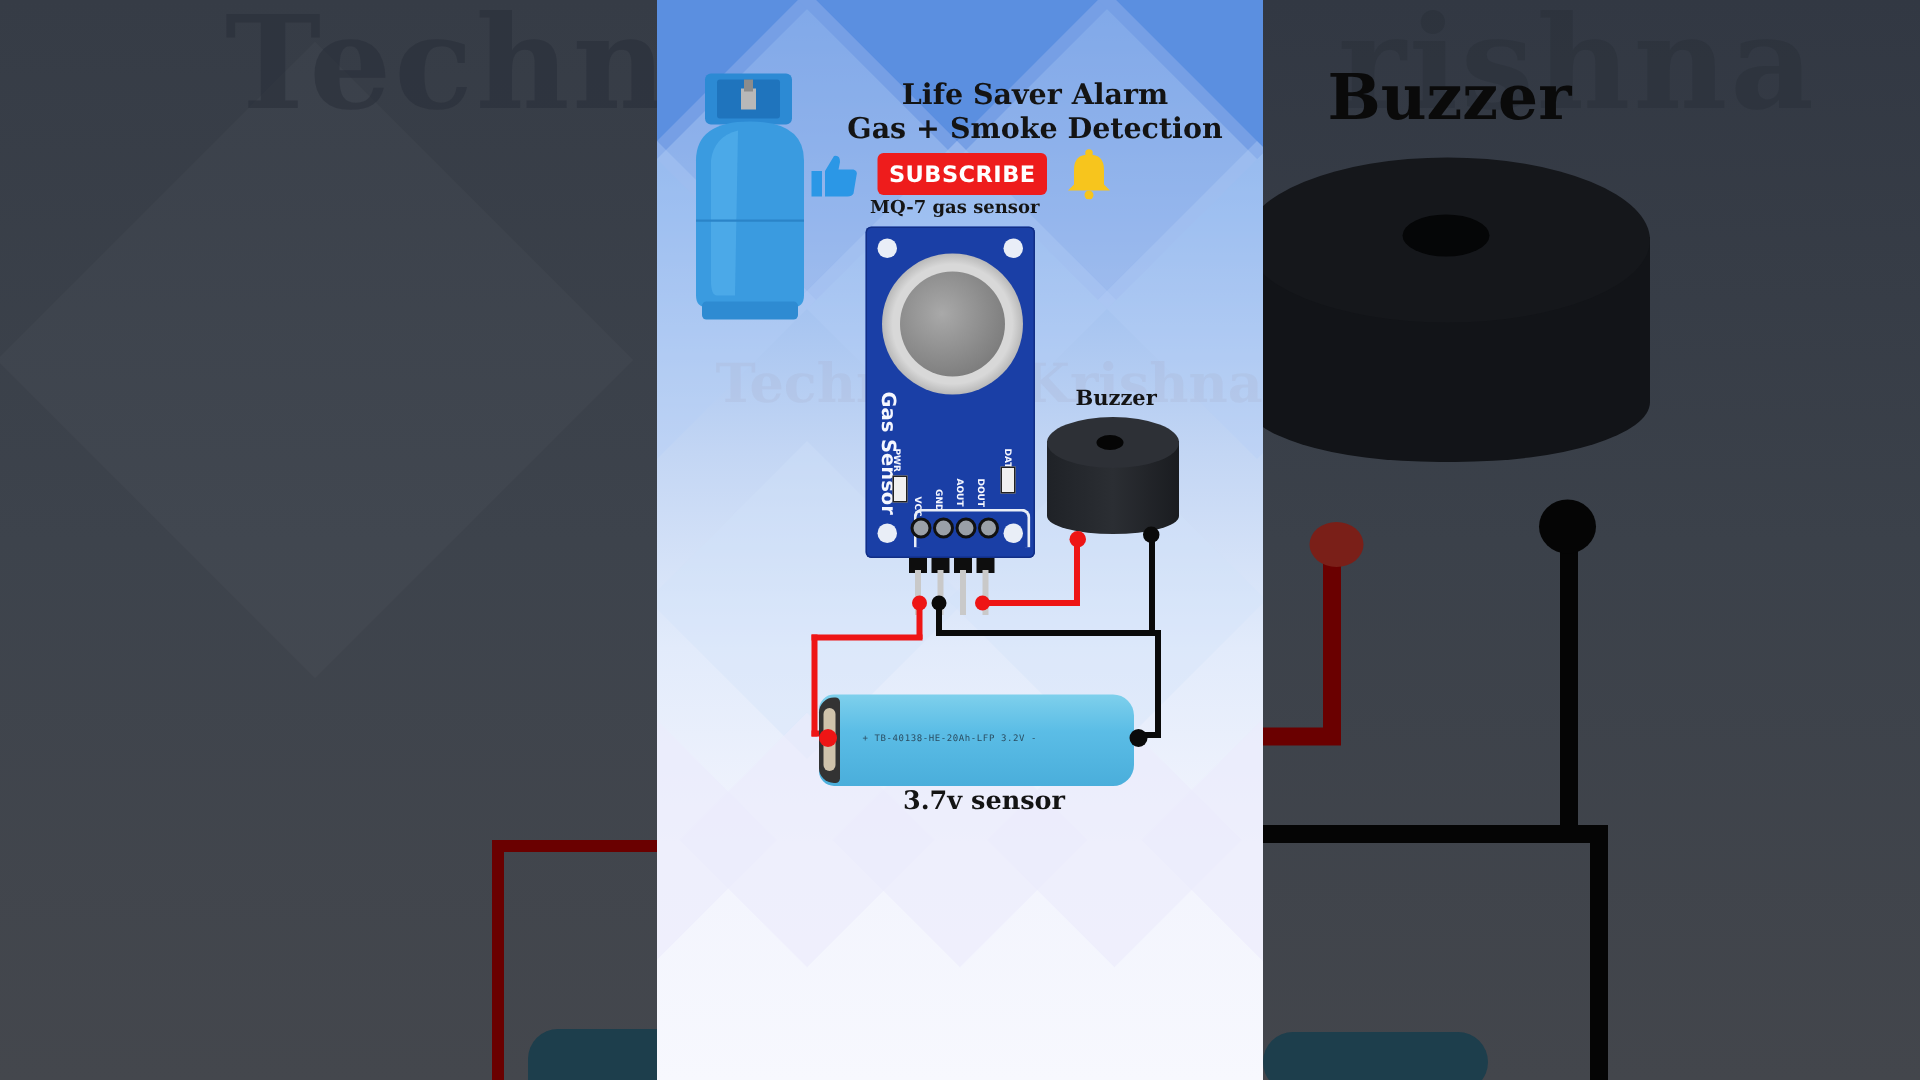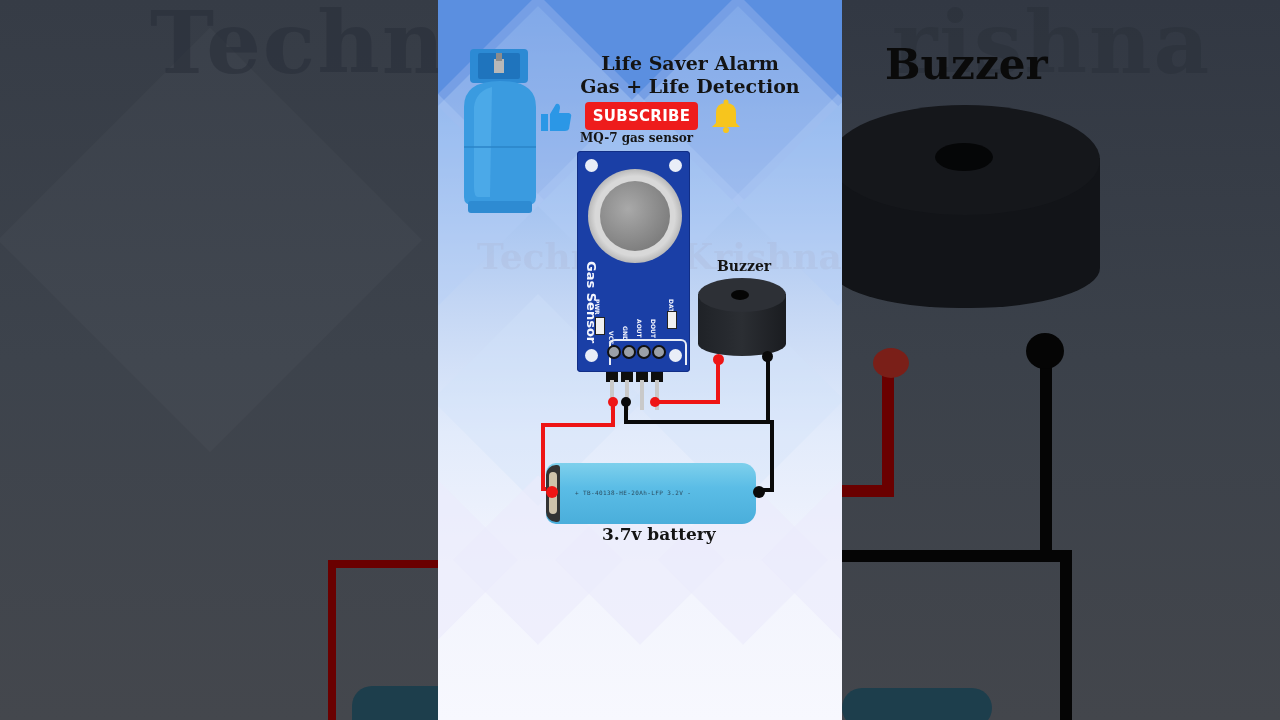--- a/index.html
+++ b/index.html
@@ -125,21 +125,21 @@
   <rect x="18" y="6" width="42" height="26" rx="2" fill="#1f74bd"></rect>
   <rect x="34" y="12" width="10" height="14" fill="#b8b8b8"></rect>
   <rect x="36" y="6" width="6" height="8" fill="#8c8c8c"></rect>
   <path d="M4 60 Q4 34 40 34 Q76 34 76 60 L76 150 Q76 158 68 158 L12 158 Q4 158 4 150 Z" fill="#3a9be0"></path>
   <path d="M14 60 Q16 44 32 40 L30 150 L18 150 Q14 150 14 140 Z" fill="#5ab5ee" opacity="0.55"></path>
   <line x1="4" y1="100" x2="76" y2="100" stroke="#2b84c8" stroke-width="1.5"></line>
   <rect x="8" y="154" width="64" height="12" rx="3" fill="#2e8bd2"></rect>
 </svg>
 
 <div class="title t1">Life Saver Alarm</div>
-<div class="title t2">Gas + Life Detection</div>
+<div class="title t2">Gas + Smoke Detection</div>
 
 <svg class="thumb" viewBox="0 0 32 30">
   <rect x="1" y="12" width="7" height="17" fill="#2b97e6"></rect>
   <path d="M10 12 L16 2 Q20 1 20 6 L19 11 L29 11 Q32 12 31 15 L29 27 Q28 29 25 29 L10 29 Z" fill="#2b97e6"></path>
 </svg>
 
 <div class="sub-btn">SUBSCRIBE</div>
 
 <svg class="bell" viewBox="0 0 32 34">
   <circle cx="16" cy="3" r="2.5" fill="#f7c51d"></circle>
@@ -197,21 +197,21 @@
 <div class="w blk" style="left:624px;top:402px;width:4px;height:22px;"></div>
 <div class="w blk" style="left:624px;top:420px;width:150px;height:4px;"></div>
 <div class="w blk" style="left:770px;top:420px;width:4px;height:72px;"></div>
 <div class="w blk" style="left:762px;top:488px;width:12px;height:4px;"></div>
 <div class="w blk" style="left:766px;top:358px;width:4px;height:66px;"></div>
 
 <div class="bat"></div>
 <div class="bat-cap"></div>
 <div class="bat-cap-inner"></div>
 <div class="bat-text">+   TB-40138-HE-20Ah-LFP  3.2V   -</div>
-<div class="lbl-battery">3.7v battery</div>
+<div class="lbl-battery">3.7v sensor</div>
 
 <div class="dot red" style="left:608px;top:397px;width:10px;height:10px;"></div>
 <div class="dot blk" style="left:621px;top:397px;width:10px;height:10px;"></div>
 <div class="dot red" style="left:650px;top:397px;width:10px;height:10px;"></div>
 <div class="dot red" style="left:713px;top:354px;width:11px;height:11px;"></div>
 <div class="dot blk" style="left:762px;top:351px;width:11px;height:11px;"></div>
 <div class="dot red" style="left:546px;top:486px;width:12px;height:12px;"></div>
 <div class="dot blk" style="left:753px;top:486px;width:12px;height:12px;"></div>
 
 </body></html>

